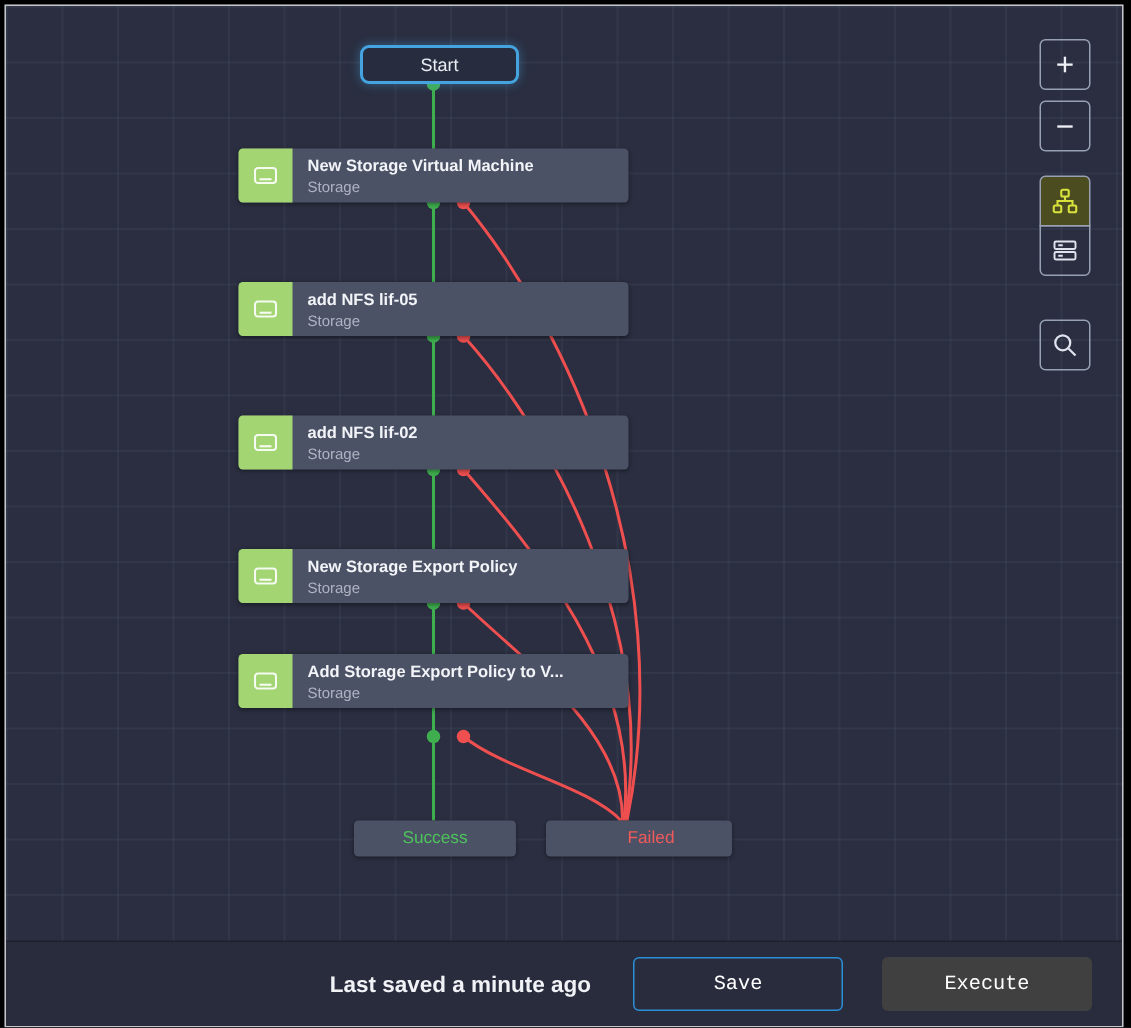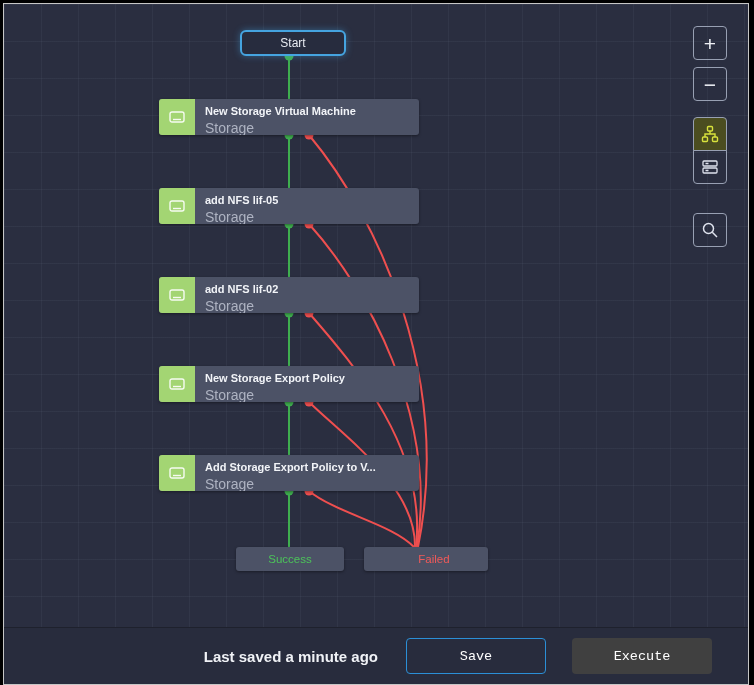--- a/index.html
+++ b/index.html
@@ -16,42 +16,42 @@
 
   .start-node { position:absolute; left:236px; top:26px; width:106px; height:26px; box-sizing:border-box;
     border:2px solid #45a4e0; border-radius:6px; background:#272c3e; color:#e9ecf2; font-size:12px;
     display:flex; align-items:center; justify-content:center; box-shadow:0 0 7px rgba(69,164,224,0.45); cursor:pointer; }
 
   .task-node { position:absolute; left:155px; width:260px; height:36px; background:#4c5266; border-radius:3px;
     display:flex; box-shadow:0 1px 3px rgba(0,0,0,0.4); cursor:pointer; }
   .node-icon { width:36px; height:36px; background:#a3d573; border-radius:3px 0 0 3px; display:flex; align-items:center; justify-content:center; flex:none; }
   .node-body { flex:1; padding:6px 8px 0 10px; overflow:hidden; }
   .node-title { font-size:11px; font-weight:700; color:#f2f4f8; white-space:nowrap; overflow:hidden; }
-  .node-sub { font-size:14px; color:#aeb3c2; margin-top:3px; }
+  .node-sub { font-size:10px; color:#aeb3c2; margin-top:3px; }
 
   .terminal { position:absolute; top:543px; width:108px; height:24px; background:#4c5266; border-radius:3px;
     display:flex; align-items:center; justify-content:center; font-size:11.5px; box-shadow:0 1px 3px rgba(0,0,0,0.4); cursor:pointer; }
   .terminal.success { left:232px; color:#4cc35a; }
   .terminal.failed  { left:360px; color:#f05a5a;padding-left:16px; }
 
   
   .tool-btn { position:absolute; left:689px; width:34px; height:34px; box-sizing:border-box;
     border:1px solid #98a0b3; border-radius:4px; background:transparent; color:#eef0f5;
     display:flex; align-items:center; justify-content:center; font-size:21px; font-weight:300; line-height:1;
     padding:0; cursor:pointer; font-family:"Liberation Sans", sans-serif; }
   .tool-btn svg { display:block; }
   #zoom-in  { top:22px; }
   #zoom-out { top:63px; }
   #tool-tree { top:113px; border-radius:4px 4px 0 0; background:#4b4d20; }
   #tool-list { top:146px; border-radius:0 0 4px 4px; }
   #tool-search { top:209px; }
 
   
   .footer { height:56px; flex:none; display:flex; align-items:center; justify-content:flex-end;
-    padding:0 36px; gap:26px; background:#282c3d; border-top:1px solid rgba(0,0,0,0.25); }
+    padding:0 20px; gap:26px; background:#282c3d; border-top:1px solid rgba(0,0,0,0.25); }
   .status { color:#f0f2f6; font-size:15px; font-weight:600; margin-right:2px; }
   .btn { height:36px; width:140px; border-radius:4px; font-size:13.5px; display:flex; align-items:center; justify-content:center;
     box-sizing:border-box; cursor:pointer; font-family:Liberation Mono, monospace; }
   .btn-save { border:1px solid #2b8fd6; background:transparent; color:#ffffff; }
   .btn-exec { background:#404040; border:none; color:#ffffff; }
 </style>
 </head>
 <body>
 
 <div class="page">
@@ -131,21 +131,21 @@
               <rect x="1" y="1" width="14" height="10" rx="2" fill="none" stroke="#ffffff" stroke-width="1.4" opacity="0.9"></rect>
               <path d="M4 8.5 h8" stroke="#ffffff" stroke-width="1.4" opacity="0.9"></path>
             </svg>
         </span>
         <span class="node-body">
           <div class="node-title">New Storage Export Policy</div>
           <div class="node-sub">Storage</div>
         </span>
       </div>
 
-      <div class="task-node" style="top:451px">
+      <div class="task-node" style="top:432px">
         <span class="node-icon">
           <svg width="16" height="12" viewBox="0 0 16 12">
               <rect x="1" y="1" width="14" height="10" rx="2" fill="none" stroke="#ffffff" stroke-width="1.4" opacity="0.9"></rect>
               <path d="M4 8.5 h8" stroke="#ffffff" stroke-width="1.4" opacity="0.9"></path>
             </svg>
         </span>
         <span class="node-body">
           <div class="node-title">Add Storage Export Policy to V...</div>
           <div class="node-sub">Storage</div>
         </span>

